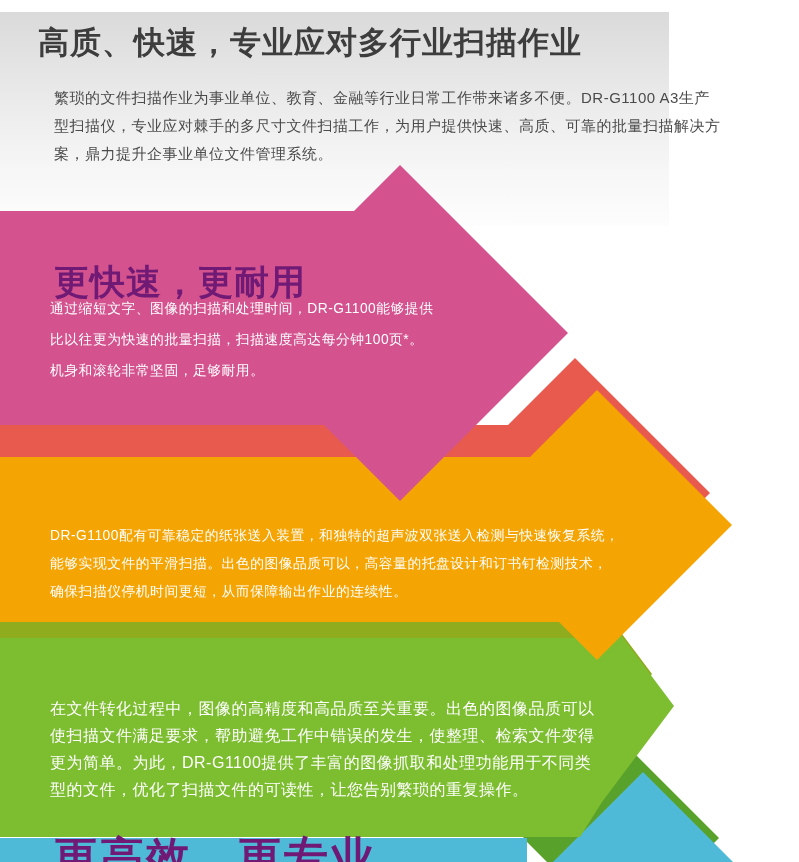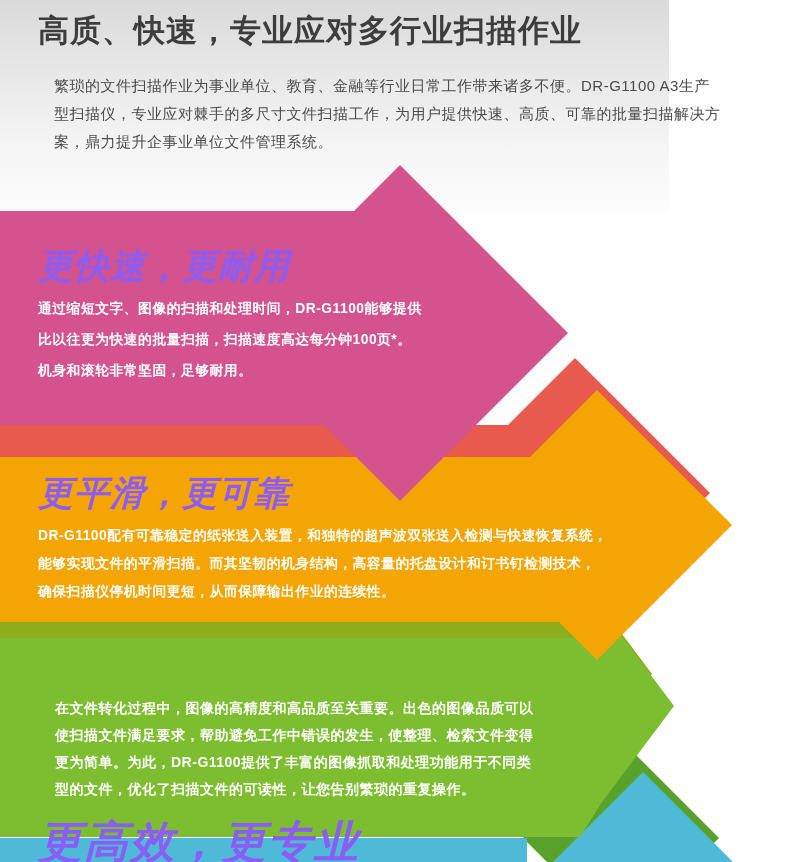--- a/index.html
+++ b/index.html
@@ -1,21 +1,21 @@
 <!DOCTYPE html>
 <html><head>
 <meta charset="utf-8">
 <style>
   html,body{margin:0;padding:0;background:#fff;}
   .canvas{
     position:relative;width:799px;height:862px;overflow:hidden;background:#ffffff;
     font-family:"Liberation Sans","DejaVu Sans",sans-serif;
   }
   
-  .header{position:absolute;left:0;top:0;width:669px;height:214px;}
+  .header{position:absolute;left:0;top:12px;width:669px;height:214px;}
   .title{
     position:absolute;left:38px;top:10px;margin:0;
     font-size:31px;font-weight:700;letter-spacing:1px;line-height:42px;white-space:nowrap;
   }
   .intro{
     position:absolute;left:38px;top:56px;margin:16px;width:740px;
     font-size:15px;line-height:28px;white-space:pre-line;letter-spacing:.5px;
   }
   
   .shape{position:absolute;left:0;top:0;width:799px;height:970px;}
@@ -23,34 +23,34 @@
   .shadow-professional{clip-path:polygon(621px 740px,719px 838px,621px 936px,523px 838px);}
   .head-professional{clip-path:polygon(643px 772px,741px 870px,643px 968px,545px 870px);}
   .body-professional{position:absolute;left:0;top:838px;width:527px;height:24px;}
   .shadow-clear{clip-path:polygon(0px 606px,558px 606px,580px 578px,652px 674px,580px 770px,558px 805px,0px 805px);}
   .arrow-clear{clip-path:polygon(0px 638px,580px 638px,602px 610px,674px 706px,602px 802px,580px 837px,0px 837px);}
   .shadow-reliable{clip-path:polygon(0px 425px,508px 425px,575px 358px,710px 493px,575px 628px,537px 590px,0px 590px);}
   .arrow-reliable{clip-path:polygon(0px 457px,530px 457px,597px 390px,732px 525px,597px 660px,559px 622px,0px 622px);}
   .arrow-fast{clip-path:polygon(0px 211px,354px 211px,400px 165px,568px 333px,400px 501px,324px 425px,0px 425px);}
   
   .sec-heading{
-    position:absolute;left:38px;margin:0;color:#8b5cf6;z-index:10;
-    font-size:35px;font-weight:700;letter-spacing:1px;line-height:1;white-space:nowrap;font-style:italic;
+    position:absolute;left:38px;margin:16px;color:#701a75;z-index:10;
+    font-size:35px;font-weight:700;letter-spacing:1px;line-height:1;white-space:nowrap;
   }
   .sec-body{
-    position:absolute;left:38px;margin:0;color:#ffffff;z-index:10;
-    white-space:pre-line;letter-spacing:.5px;font-weight:bold;
+    position:absolute;left:50px;margin:0;color:#ffffff;z-index:10;
+    white-space:pre-line;letter-spacing:.5px;
   }
   .h-fast{top:248px;}
   .b-fast{top:293px;font-size:13.8px;line-height:31px;}
   .fn-fast{top:386px;font-size:12.5px;line-height:18px;}
   .h-reliable{top:475px;}
   .b-reliable{top:522px;font-size:13.8px;line-height:28px;}
   .h-clear{top:646px;}
-  .b-clear{top:695px;font-size:14px;line-height:27px;margin-left:17px;}
+  .b-clear{top:695px;font-size:16px;line-height:27px;}
   .h-professional{top:820px;font-size:44px;letter-spacing:2px;}
 </style>
 </head>
 <body>
 
 <div class="canvas">
 
   <div class="header" style="background: linear-gradient(rgb(218, 218, 218) 0%, rgb(236, 236, 236) 45%, rgb(246, 246, 246) 72%, rgb(253, 253, 253) 100%);">
     <h1 class="title" style="color: rgb(61, 61, 61);">高质、快速，专业应对多行业扫描作业</h1>
     <p class="intro" style="color: rgb(75, 75, 75);">繁琐的文件扫描作业为事业单位、教育、金融等行业日常工作带来诸多不便。DR-G1100  A3生产
@@ -68,23 +68,22 @@
   <div class="shape z5 shadow-reliable" style="background: rgb(232, 90, 77);"></div>
   <div class="shape z6 arrow-reliable" style="background: rgb(245, 165, 3);"></div>
 
   <div class="shape z7 arrow-fast" style="background: rgb(212, 83, 143);"></div>
 
   <h2 class="sec-heading h-fast">更快速，更耐用</h2>
   <p class="sec-body b-fast">通过缩短文字、图像的扫描和处理时间，DR-G1100能够提供
 比以往更为快速的批量扫描，扫描速度高达每分钟100页*。
 机身和滚轮非常坚固，足够耐用。</p>
 
-  <h2 class="sec-heading h-reliable">更平滑，更可靠</h2>
   <p class="sec-body b-reliable">DR-G1100配有可靠稳定的纸张送入装置，和独特的超声波双张送入检测与快速恢复系统，
-能够实现文件的平滑扫描。而其坚韧的机身结构，高容量的托盘设计和订书钉检测技术，
+能够实现文件的平滑扫描。出色的图像品质可以，高容量的托盘设计和订书钉检测技术，
 确保扫描仪停机时间更短，从而保障输出作业的连续性。</p>
 
   <p class="sec-body b-clear">在文件转化过程中，图像的高精度和高品质至关重要。出色的图像品质可以
 使扫描文件满足要求，帮助避免工作中错误的发生，使整理、检索文件变得
 更为简单。为此，DR-G1100提供了丰富的图像抓取和处理功能用于不同类
 型的文件，优化了扫描文件的可读性，让您告别繁琐的重复操作。</p>
 
   <h2 class="sec-heading h-professional">更高效，更专业</h2>
 
 </div>

